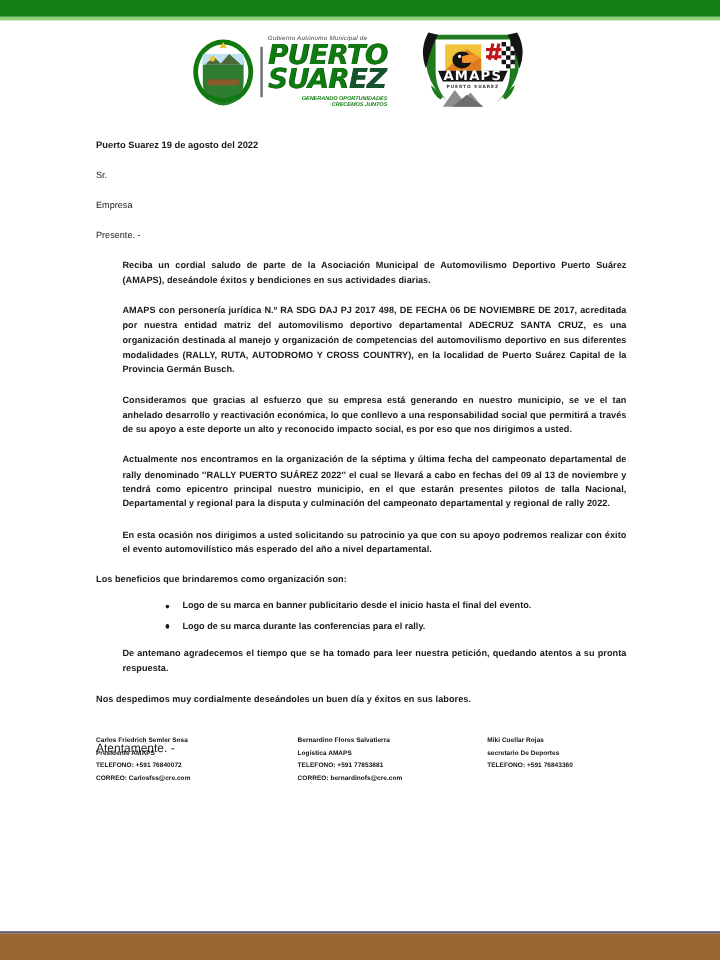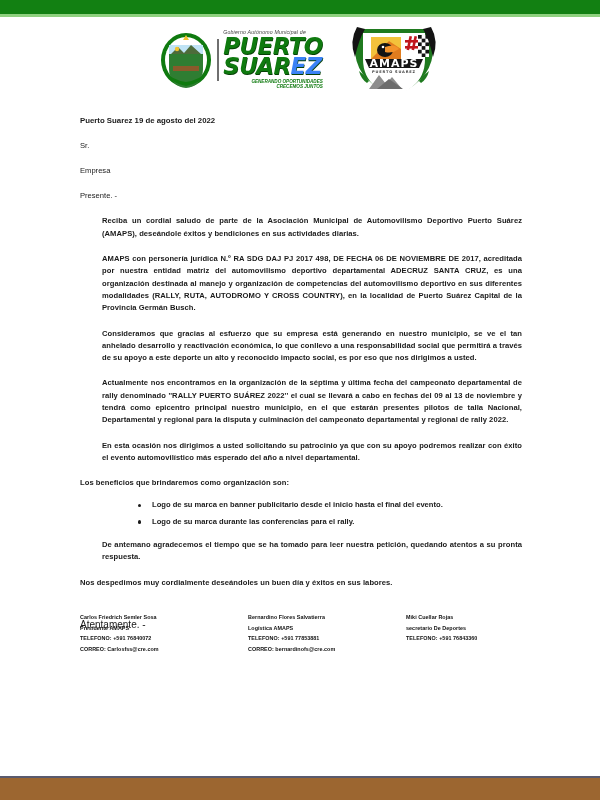--- a/index.html
+++ b/index.html
@@ -91,21 +91,21 @@
   .pto-main {
     font-family: "DejaVu Sans", sans-serif;
     font-weight: bold;
     font-size: 23px;
     letter-spacing: -0.6px;
     color: #0f7a0f;
     line-height: 0.88;
     font-style: italic;
     text-shadow: 0.5px 0.5px 0 #063f06;
   }
-  .pto-main .suarez-tail { color: #3b82f6; }
+  .pto-main .suarez-tail { color: #14532d; }
   .pto-slogan {
     font-size: 4.6px;
     color: #0f7a0f;
     font-style: italic;
     font-weight: bold;
     margin-top: 2px;
     text-align: right;
     line-height: 1.25;
     white-space: pre-line;
   }

